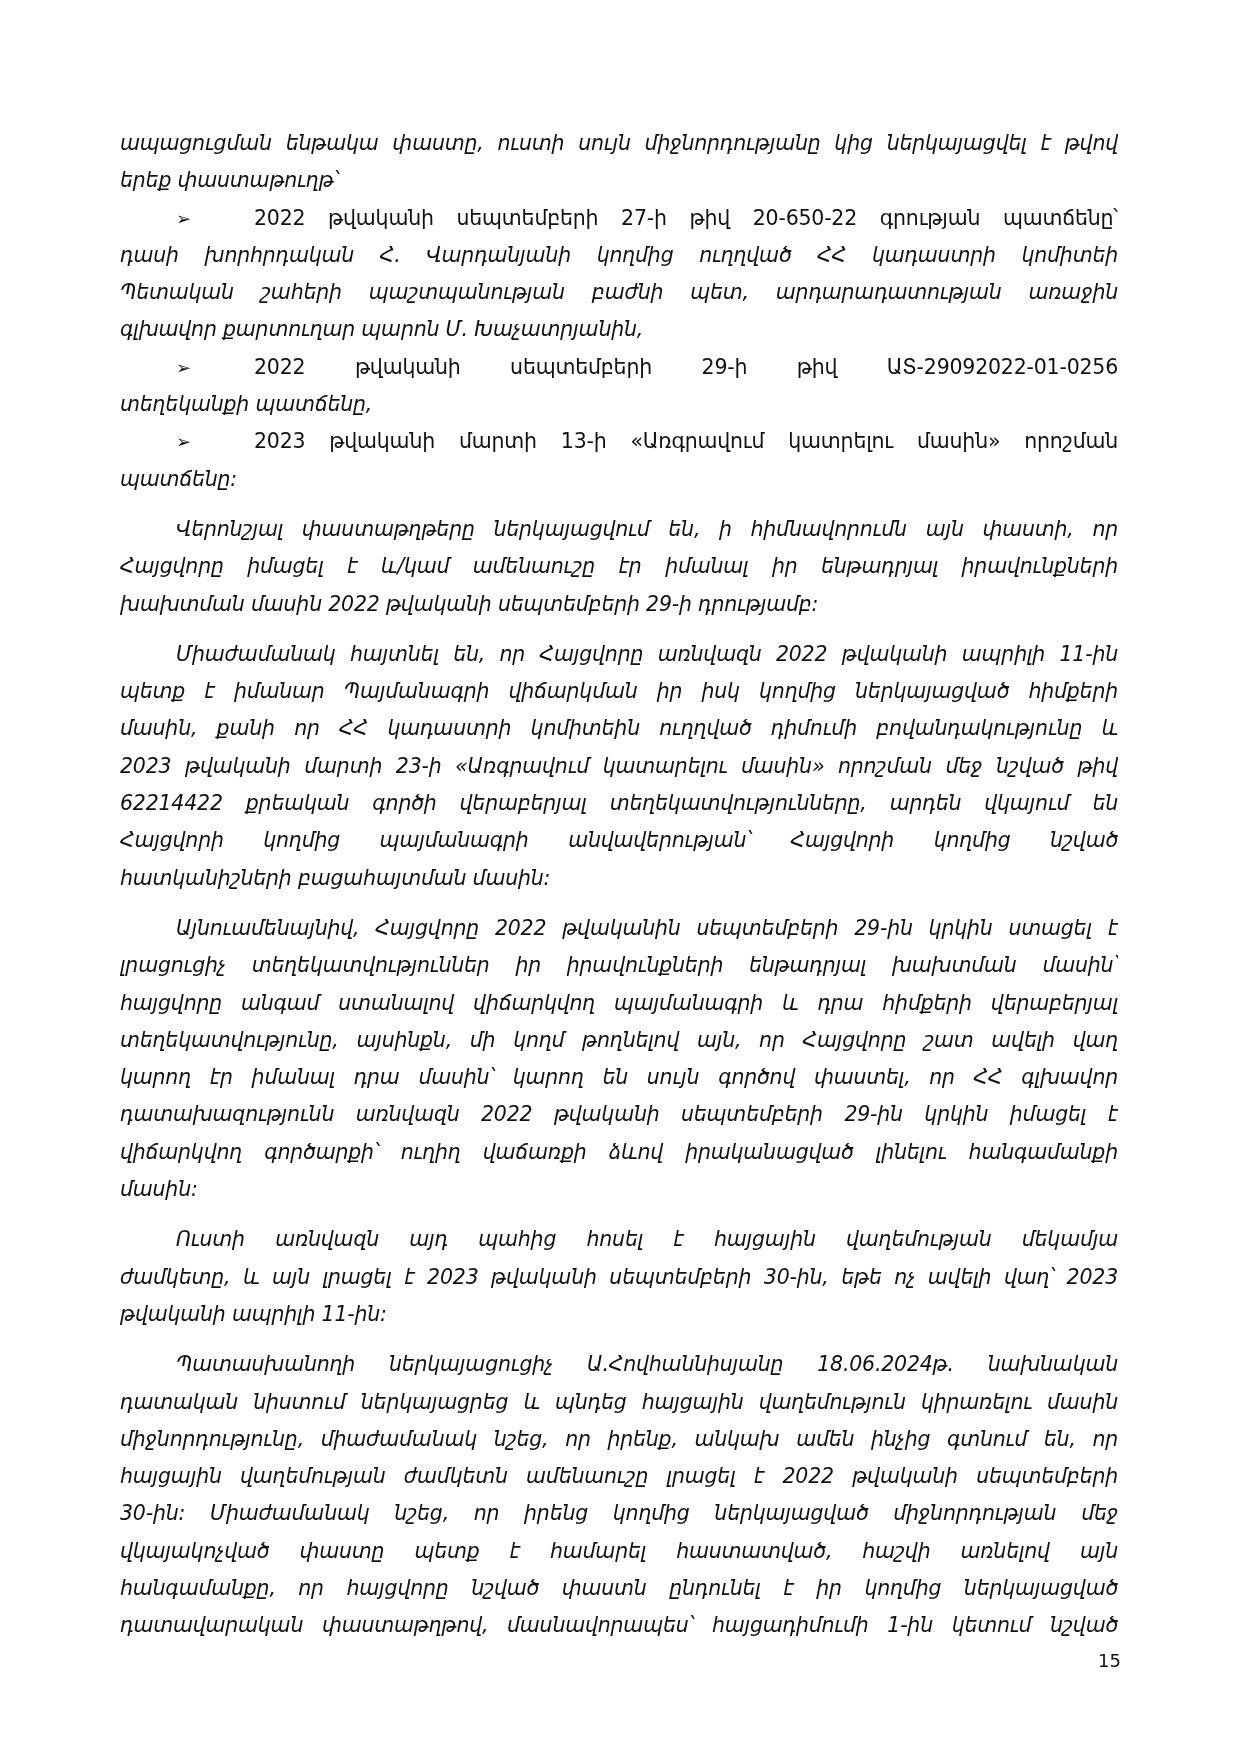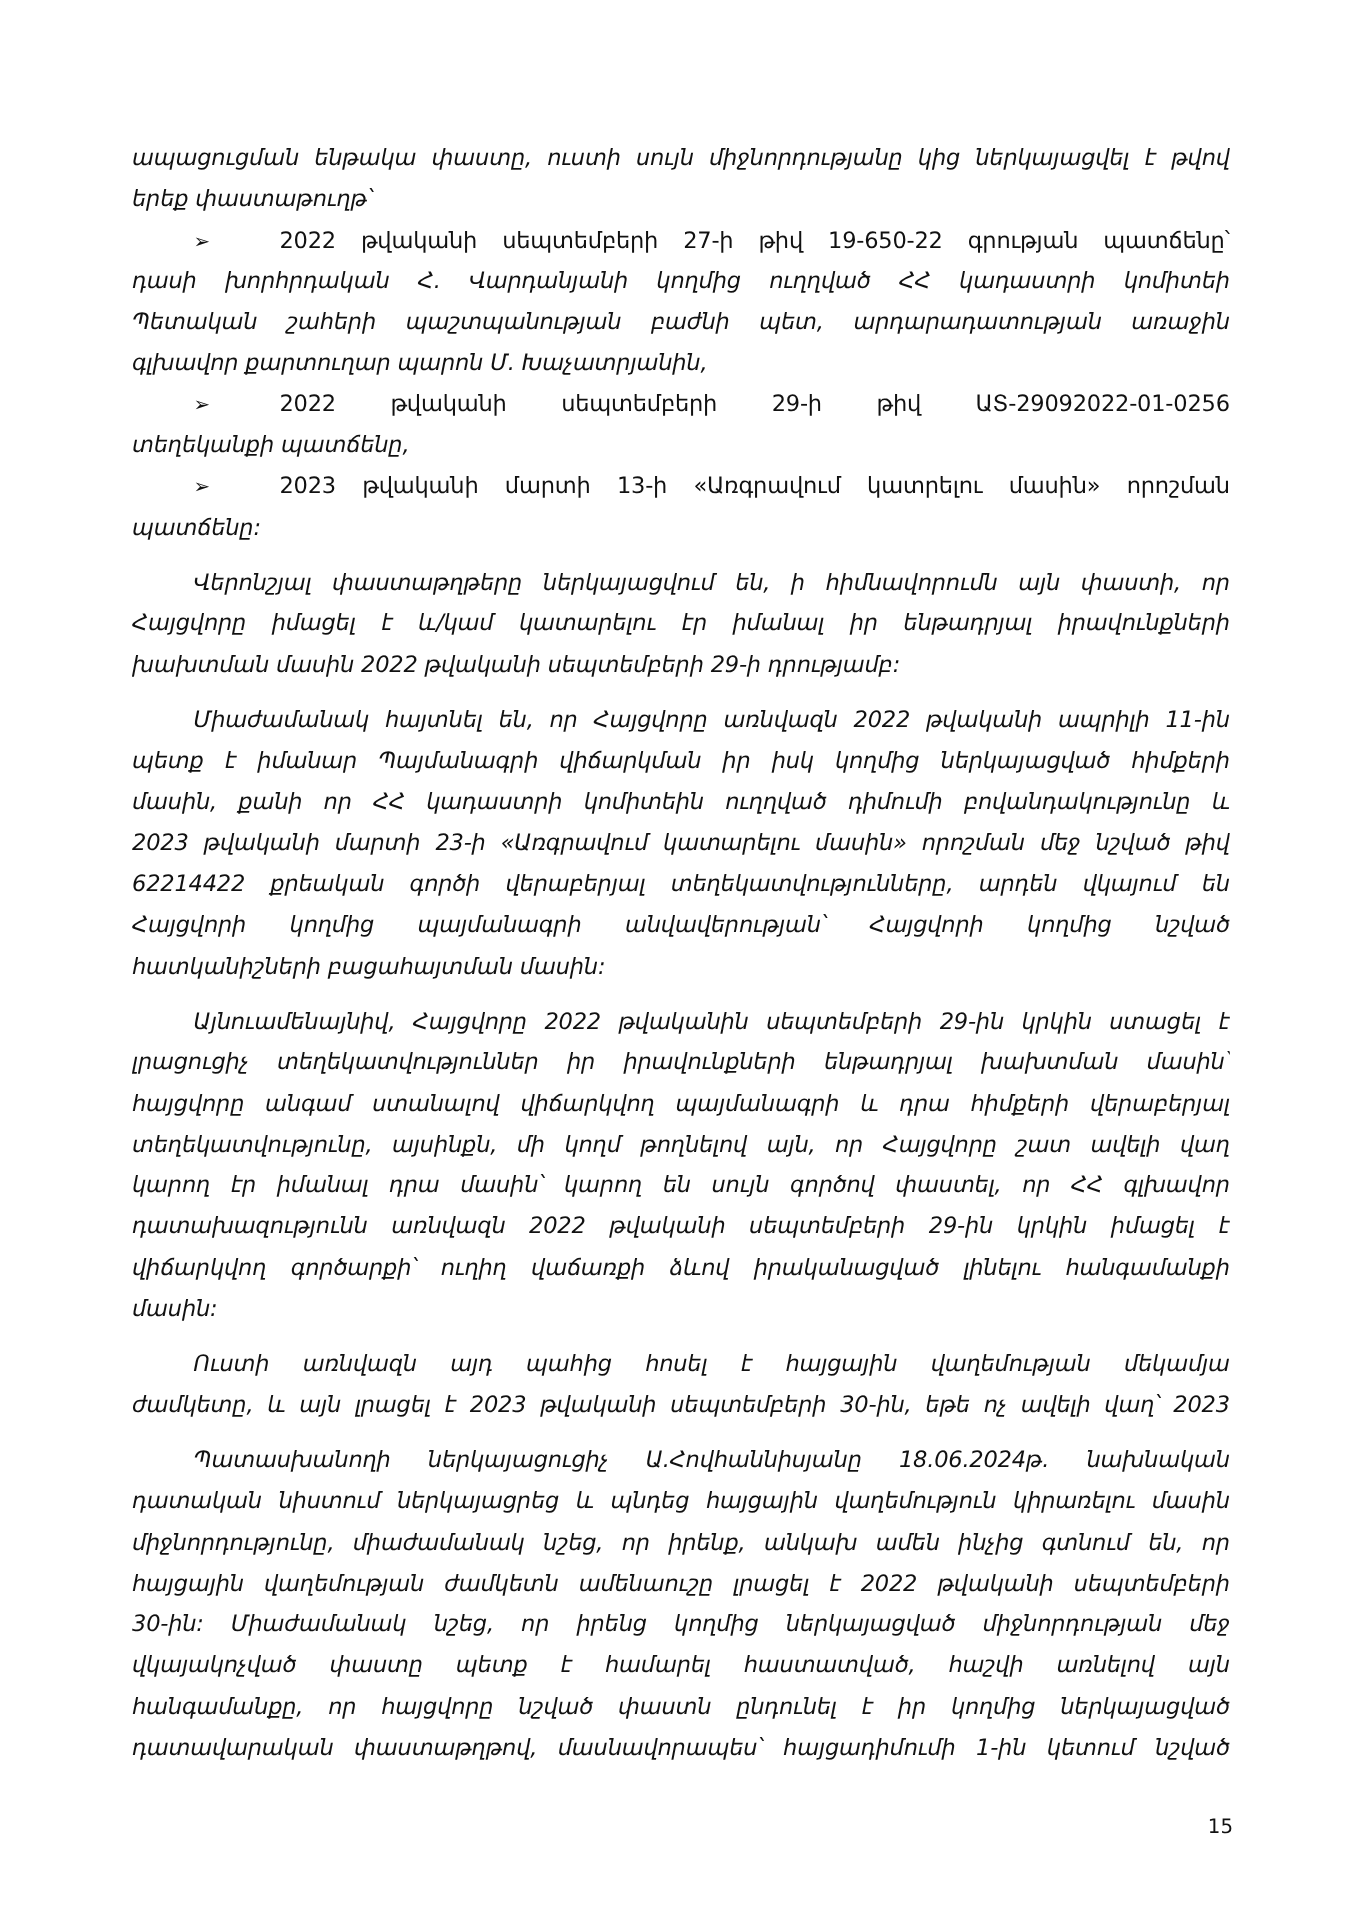--- a/index.html
+++ b/index.html
@@ -23,55 +23,56 @@
     }
   </style>
 </head>
 <body>
 
 <div class="page" id="doc-body">
     <div class="line just">ապացուցման ենթակա փաստը, ուստի սույն միջնորդությանը կից ներկայացվել է թվով</div>
     <div class="line just last">երեք փաստաթուղթ՝</div>
     <div class="bullet-row">
       <span class="bullet">➢</span>
-      <span class="bullet-text">2022 թվականի սեպտեմբերի 27-ի թիվ 19-650-22 գրության պատճենը՝</span>
+      <span class="bullet-text">2022 թվականի սեպտեմբերի 27-ի թիվ 20-650-22 գրության պատճենը՝</span>
     </div>
     <div class="line just">դասի խորհրդական Հ. Վարդանյանի կողմից ուղղված ՀՀ կադաստրի կոմիտեի</div>
     <div class="line just">Պետական շահերի պաշտպանության բաժնի պետ, արդարադատության առաջին</div>
     <div class="line just last">գլխավոր քարտուղար պարոն Մ. Խաչատրյանին,</div>
     <div class="bullet-row">
       <span class="bullet">➢</span>
       <span class="bullet-text">2022 թվականի սեպտեմբերի 29-ի թիվ ԱՏ-29092022-01-0256</span>
     </div>
     <div class="line just last">տեղեկանքի պատճենը,</div>
     <div class="bullet-row">
       <span class="bullet">➢</span>
       <span class="bullet-text">2023 թվականի մարտի 13-ի «Առգրավում կատրելու մասին» որոշման</span>
     </div>
     <div class="line just last">պատճենը:</div>
     <div class="line just indent">Վերոնշյալ փաստաթղթերը ներկայացվում են, ի հիմնավորումն այն փաստի, որ</div>
-    <div class="line just">Հայցվորը իմացել է և/կամ կատարելու էր իմանալ իր ենթադրյալ իրավունքների</div>
+    <div class="line just">Հայցվորը իմացել է և/կամ ամենաուշը էր իմանալ իր ենթադրյալ իրավունքների</div>
     <div class="line just last">խախտման մասին 2022 թվականի սեպտեմբերի 29-ի դրությամբ:</div>
     <div class="line just indent">Միաժամանակ հայտնել են, որ Հայցվորը առնվազն 2022 թվականի ապրիլի 11-ին</div>
     <div class="line just">պետք է իմանար Պայմանագրի վիճարկման իր իսկ կողմից ներկայացված հիմքերի</div>
     <div class="line just">մասին, քանի որ ՀՀ կադաստրի կոմիտեին ուղղված դիմումի բովանդակությունը և</div>
     <div class="line just">2023 թվականի մարտի 23-ի «Առգրավում կատարելու մասին» որոշման մեջ նշված թիվ</div>
     <div class="line just">62214422 քրեական գործի վերաբերյալ տեղեկատվությունները, արդեն վկայում են</div>
     <div class="line just">Հայցվորի կողմից պայմանագրի անվավերության՝ Հայցվորի կողմից նշված</div>
     <div class="line just last">հատկանիշների բացահայտման մասին:</div>
     <div class="line just indent">Այնուամենայնիվ, Հայցվորը 2022 թվականին սեպտեմբերի 29-ին կրկին ստացել է</div>
     <div class="line just">լրացուցիչ տեղեկատվություններ իր իրավունքների ենթադրյալ խախտման մասին՝</div>
     <div class="line just">հայցվորը անգամ ստանալով վիճարկվող պայմանագրի և դրա հիմքերի վերաբերյալ</div>
     <div class="line just">տեղեկատվությունը, այսինքն, մի կողմ թողնելով այն, որ Հայցվորը շատ ավելի վաղ</div>
     <div class="line just">կարող էր իմանալ դրա մասին՝ կարող են սույն գործով փաստել, որ ՀՀ գլխավոր</div>
     <div class="line just">դատախազությունն առնվազն 2022 թվականի սեպտեմբերի 29-ին կրկին իմացել է</div>
     <div class="line just">վիճարկվող գործարքի՝ ուղիղ վաճառքի ձևով իրականացված լինելու հանգամանքի</div>
     <div class="line just last">մասին:</div>
     <div class="line just indent">Ուստի առնվազն այդ պահից հոսել է հայցային վաղեմության մեկամյա</div>
     <div class="line just">ժամկետը, և այն լրացել է 2023 թվականի սեպտեմբերի 30-ին, եթե ոչ ավելի վաղ՝ 2023</div>
+    <div class="line just last">թվականի ապրիլի 11-ին:</div>
     <div class="line just indent">Պատասխանողի ներկայացուցիչ Ա.Հովհաննիսյանը 18.06.2024թ. նախնական</div>
     <div class="line just">դատական նիստում ներկայացրեց և պնդեց հայցային վաղեմություն կիրառելու մասին</div>
     <div class="line just">միջնորդությունը, միաժամանակ նշեց, որ իրենք, անկախ ամեն ինչից գտնում են, որ</div>
     <div class="line just">հայցային վաղեմության ժամկետն ամենաուշը լրացել է 2022 թվականի սեպտեմբերի</div>
     <div class="line just">30-ին: Միաժամանակ նշեց, որ իրենց կողմից ներկայացված միջնորդության մեջ</div>
     <div class="line just">վկայակոչված փաստը պետք է համարել հաստատված, հաշվի առնելով այն</div>
     <div class="line just">հանգամանքը, որ հայցվորը նշված փաստն ընդունել է իր կողմից ներկայացված</div>
     <div class="line just">դատավարական փաստաթղթով, մասնավորապես՝ հայցադիմումի 1-ին կետում նշված</div>
   </div>
 

